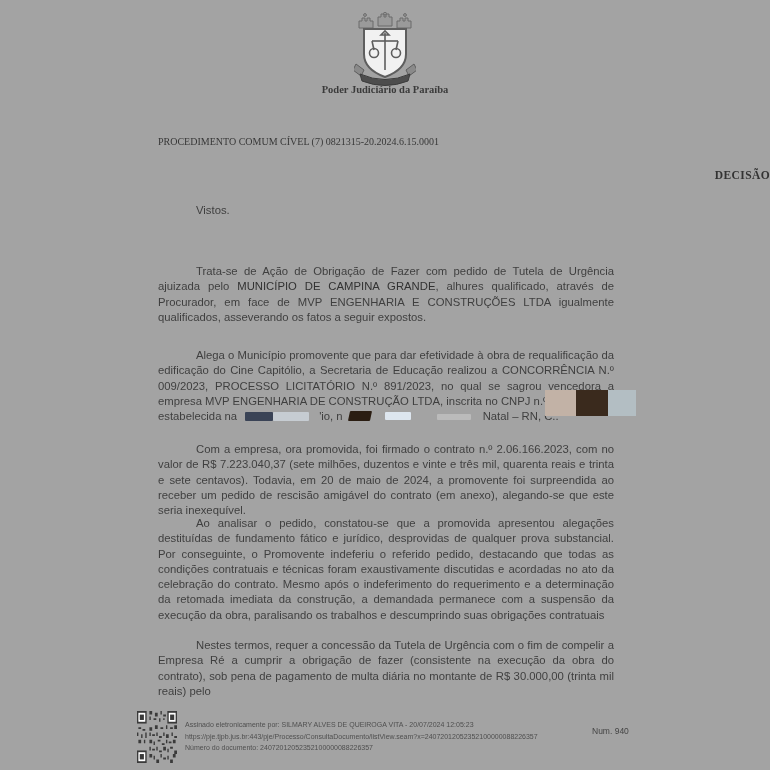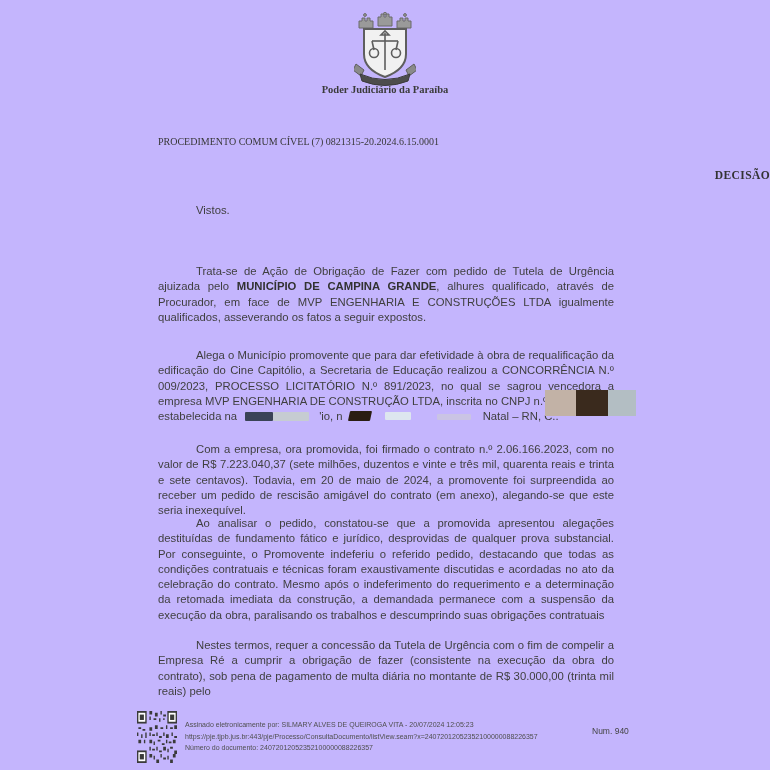--- a/index.html
+++ b/index.html
@@ -1,17 +1,17 @@
 <!DOCTYPE html>
 <html><head>
 <meta charset="utf-8">
 <style>
   html,body{margin:0;padding:0;background:#ffffff;}
   .page{
-    position:relative;width:770px;height:770px;background:#c4b5fd;overflow:hidden;
+    position:relative;width:770px;height:770px;background:#a3a3a3;overflow:hidden;
     font-family:"Liberation Sans", sans-serif;color:#3f3f3f;
   }
   
   .crest{position:absolute;left:354px;top:12px;width:62px;height:76px;}
   .org-line{position:absolute;left:0;width:770px;text-align:center;
     font-family:"Liberation Serif", serif;font-weight:bold;color:#3b3b3b;}
   .org1{top:84px;font-size:10.5px;}
   .org2{top:97px;font-size:10.5px;}
   .case-line{position:absolute;left:158px;top:136px;
     font-family:"Liberation Serif", serif;font-size:10px;color:#383838;}
@@ -21,21 +21,21 @@
   
   .body-text{position:absolute;left:158px;width:456px;font-size:11.3px;
     line-height:15.3px;text-align:justify;color:#3f3f3f;}
   .body-text .indent{display:inline-block;width:38px;}
   .vistos{position:absolute;left:196px;top:204px;font-size:11.3px;color:#3f3f3f;}
   .p1{top:264px;}
   .p2{top:348px;}
   .p3{top:442px;}
   .p4{top:516px;}
   .p5{top:638px;}
-  .bold{font-weight:bold;color:#323232;}
+  .bold{font-weight:normal;color:#323232;}
   .p2-line2{text-align:left;white-space:nowrap;}
   
   .rd{display:inline-block;vertical-align:middle;border-radius:1px;}
   .rd-navy{width:28px;height:9px;background:#3a4356;margin:0 0 2px 8px;}
   .rd-ltgray{width:36px;height:9px;background:#c6ccd2;margin:0 10px 2px 0;}
   .rd-black{width:22px;height:10px;background:#2a1d12;margin:0 14px 2px 6px;transform:skewX(-12deg);}
   .rd-pale{width:26px;height:8px;background:#dde6ef;margin:0 26px 2px 0;}
   .rd-faint{width:34px;height:6px;background:#cfcfcf;opacity:.55;margin:0 12px 1px 0;}
   .block{position:absolute;height:26px;top:390px;}
   .block-tan{left:545px;width:31px;background:#c2b2a6;}

